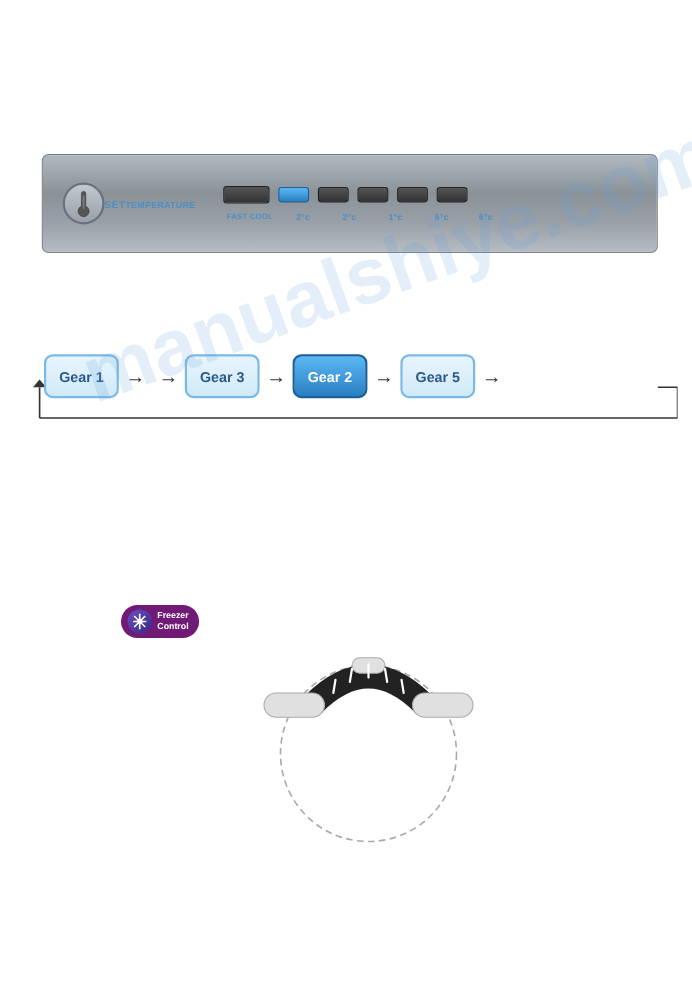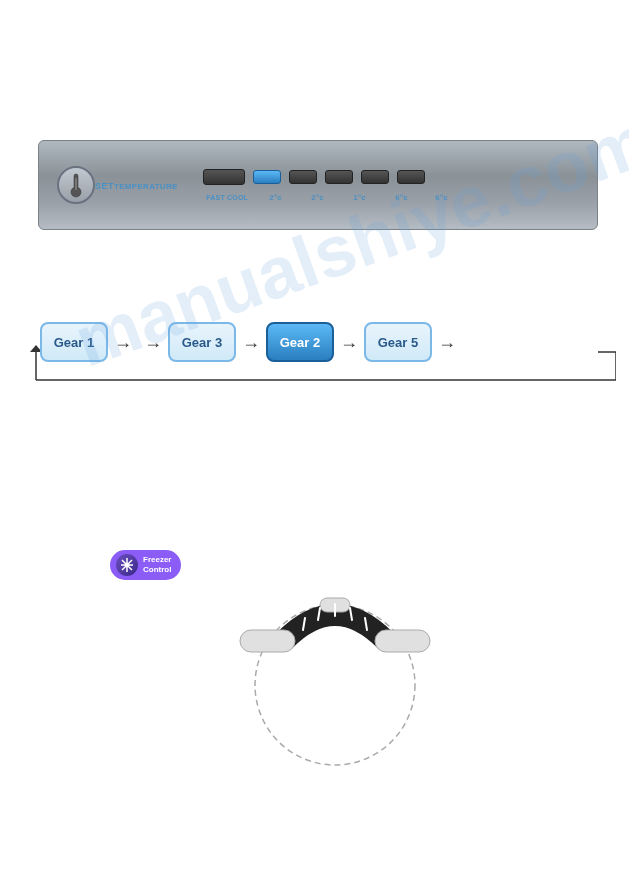--- a/index.html
+++ b/index.html
@@ -181,21 +181,21 @@
     .freezer-section {
       position: absolute;
       top: 530px;
       left: 100px;
       width: 380px;
     }
 
     .freezer-badge {
       display: inline-flex;
       align-items: center;
-      background: #8b5cf6;
+      background: #701a75;
       border-radius: 20px;
       padding: 4px 10px 4px 6px;
       gap: 5px;
       position: absolute;
       top: 20px;
       left: 10px;
       z-index: 2;
     }
 
     .freezer-badge-icon {

